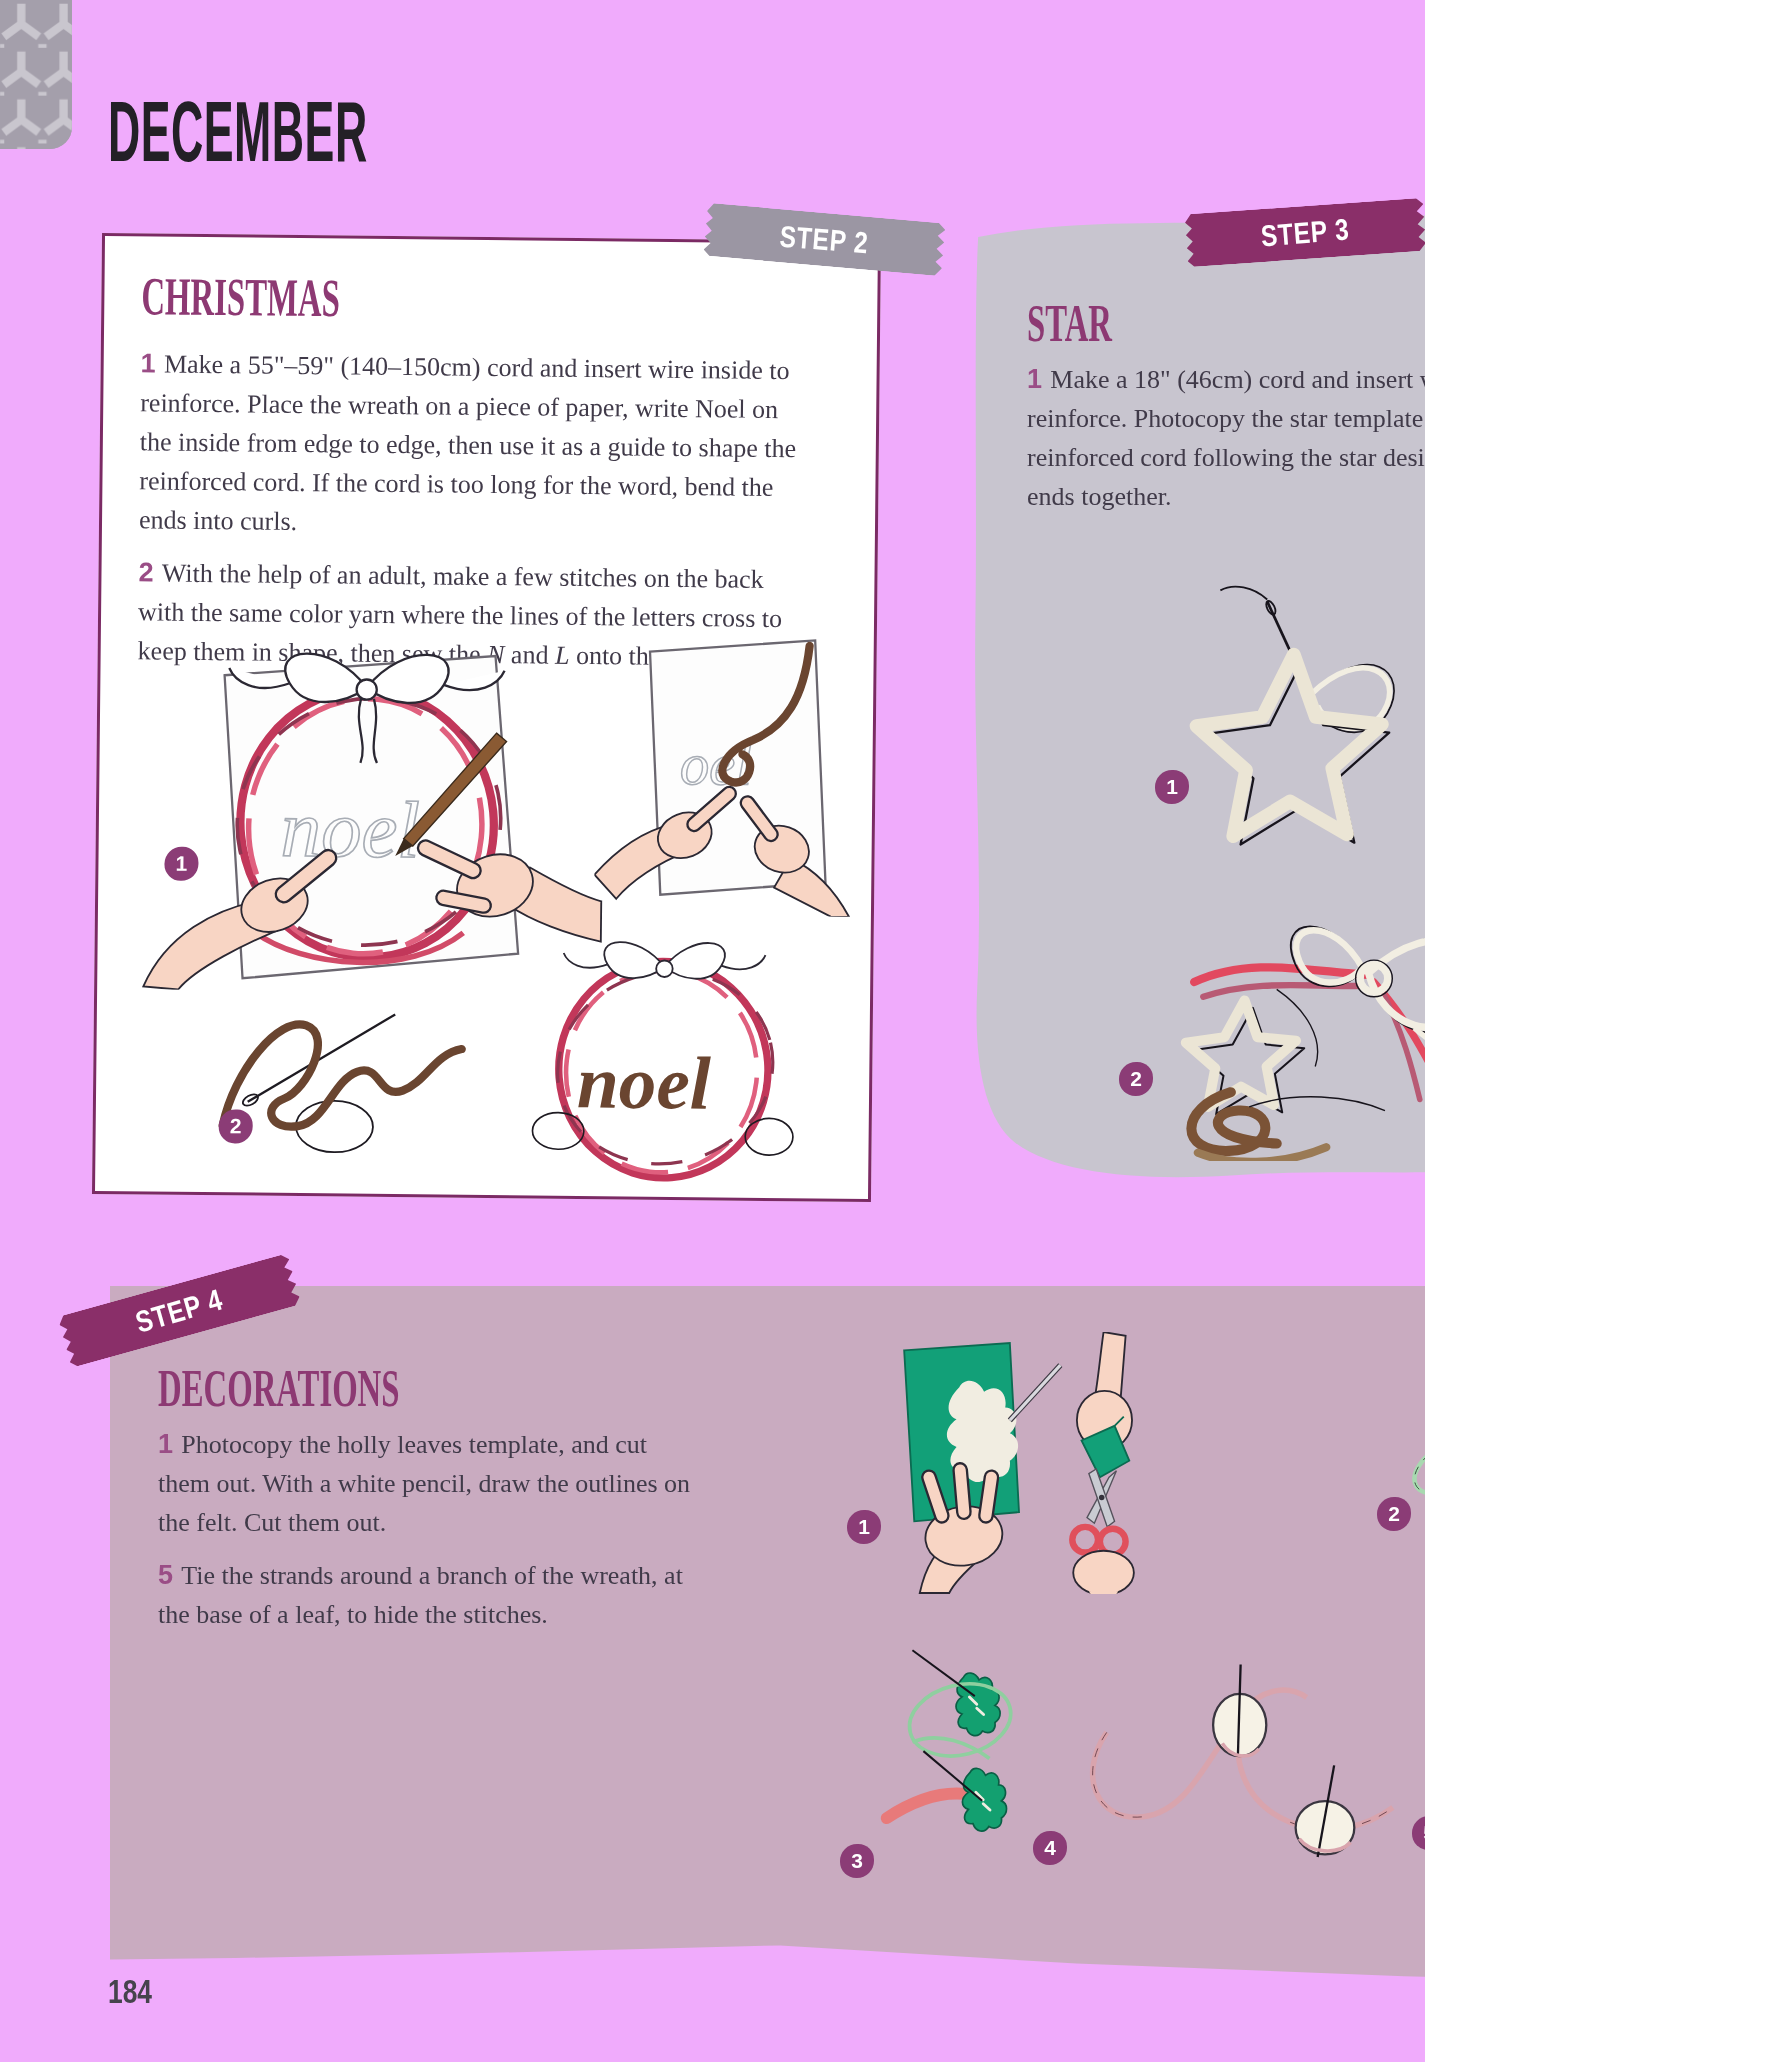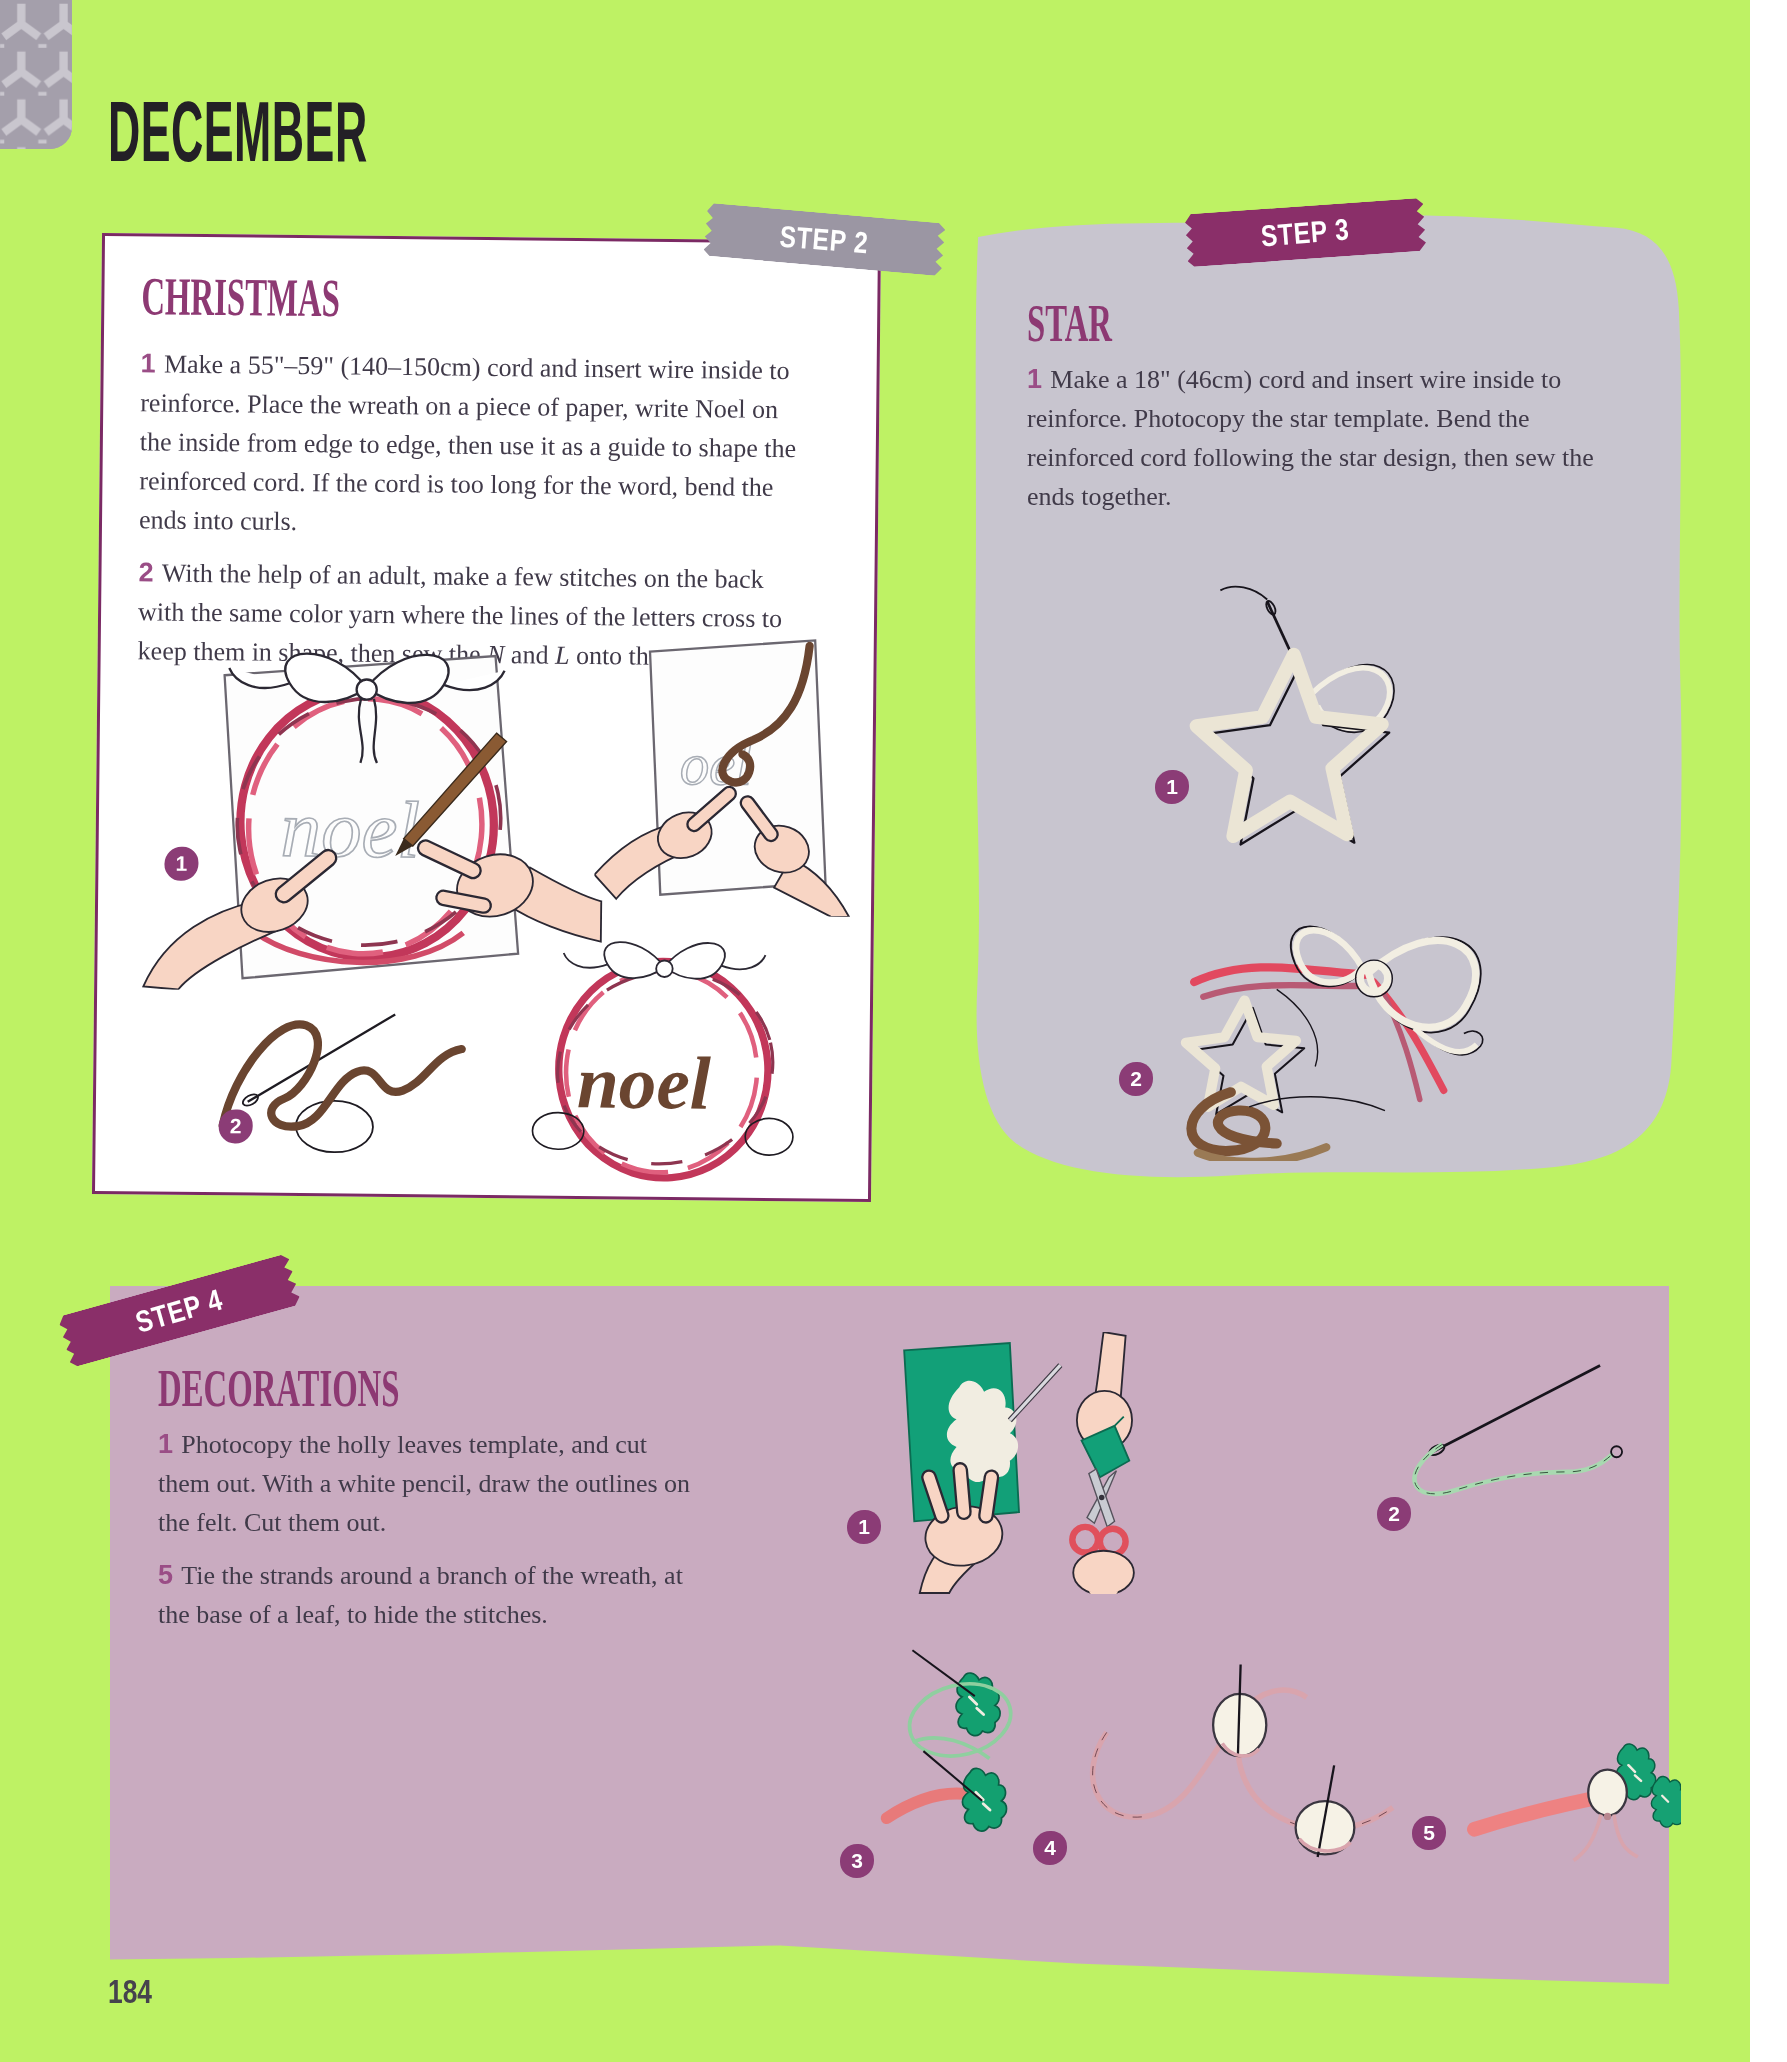--- a/index.html
+++ b/index.html
@@ -1,16 +1,16 @@
 <!DOCTYPE html>
 <html style="font-size:14.7px"><head>
 <meta charset="utf-8">
 <style>
   html,body{margin:0;padding:0;background:#ffffff;}
-  #page{position:relative;width:1750px;height:2063px;background:#bef264;overflow:hidden;
+  #page{position:relative;width:1425px;height:2063px;background:#f0abfc;overflow:hidden;
         font-family:"Liberation Serif",serif;}
   .abs{position:absolute;}
 
   
   #badge{left:0;top:0;width:72px;height:149px;border-radius:0 0 22px 0;overflow:hidden;background:#a49fab;}
 
   
   .month{font-family:"Liberation Sans",sans-serif;font-weight:bold;font-size:86px;line-height:1;
          color:#232026;transform:scaleX(0.52);transform-origin:left top;white-space:nowrap;letter-spacing:0.9px;}
 

